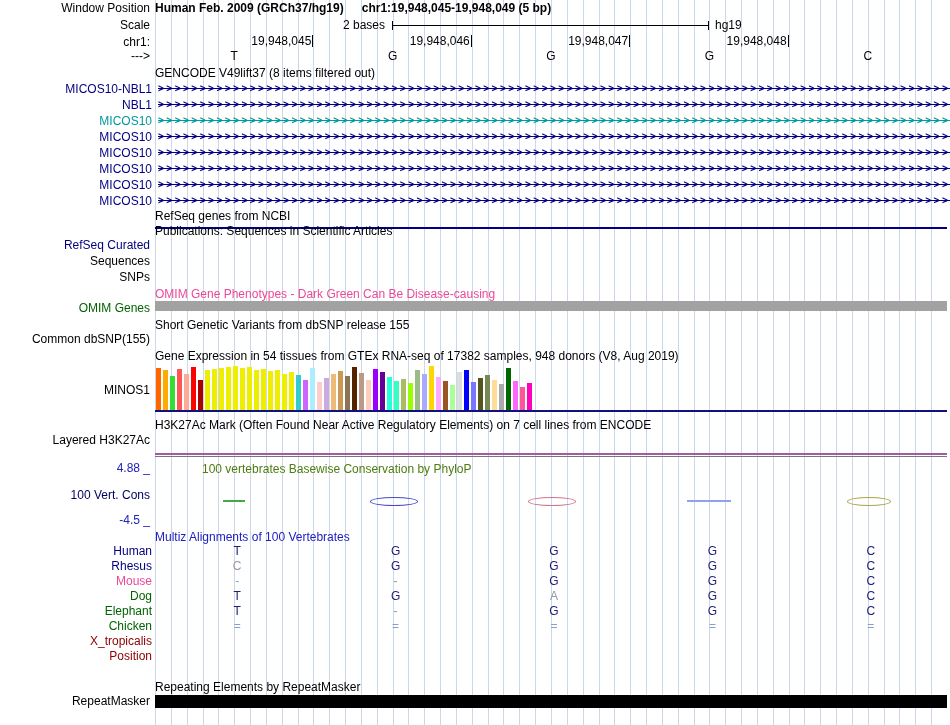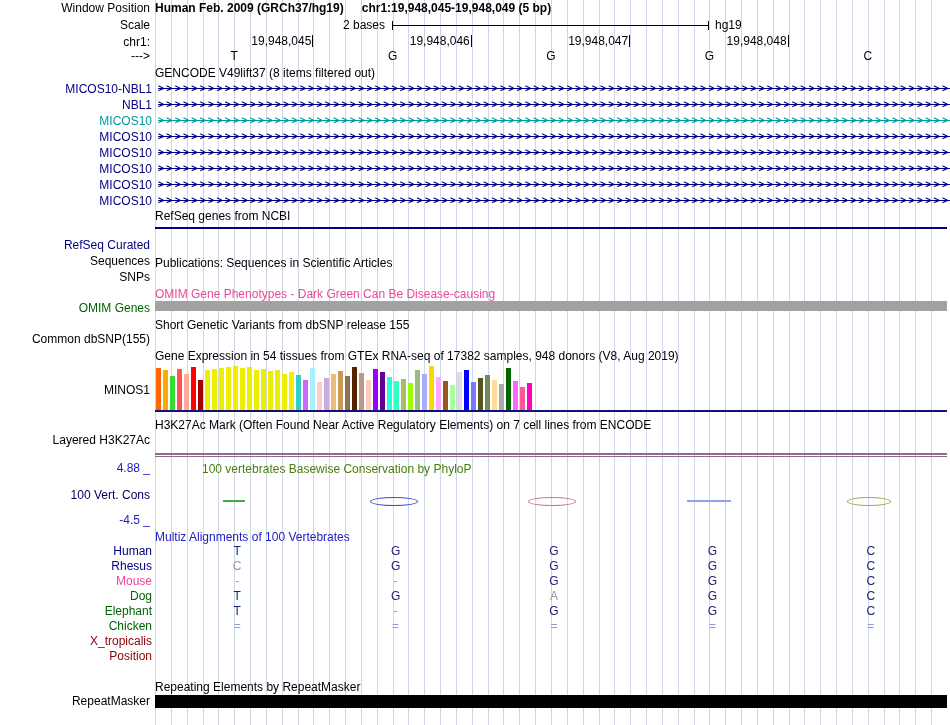--- a/index.html
+++ b/index.html
@@ -117,21 +117,21 @@
       <div class="gene-row">
         <div class="row-label" style="color: rgb(0, 0, 128);">MICOS10</div>
         <div class="arrow-line" style="color: rgb(0, 0, 128);">&gt;&gt;&gt;&gt;&gt;&gt;&gt;&gt;&gt;&gt;&gt;&gt;&gt;&gt;&gt;&gt;&gt;&gt;&gt;&gt;&gt;&gt;&gt;&gt;&gt;&gt;&gt;&gt;&gt;&gt;&gt;&gt;&gt;&gt;&gt;&gt;&gt;&gt;&gt;&gt;&gt;&gt;&gt;&gt;&gt;&gt;&gt;&gt;&gt;&gt;&gt;&gt;&gt;&gt;&gt;&gt;&gt;&gt;&gt;&gt;&gt;&gt;&gt;&gt;&gt;&gt;&gt;&gt;&gt;&gt;&gt;&gt;&gt;&gt;&gt;&gt;&gt;&gt;&gt;&gt;&gt;&gt;&gt;&gt;&gt;&gt;&gt;&gt;&gt;&gt;&gt;&gt;&gt;&gt;&gt;&gt;&gt;&gt;&gt;&gt;&gt;&gt;&gt;&gt;&gt;&gt;&gt;&gt;&gt;&gt;</div>
       </div>
     </div>
 
   <div class="center-header" style="top:209px">RefSeq genes from NCBI</div>
   <div class="glabel" style="top: 238px; color: rgb(0, 0, 128);">RefSeq Curated</div>
   <div class="tline" style="top: 227px; height: 2px; background: rgb(0, 0, 128);"></div>
 
-  <div class="center-header" style="top:256px">Publications: Sequences in Scientific Articles</div>
+  <div class="center-header" style="top:224px">Publications: Sequences in Scientific Articles</div>
   <div class="glabel" style="top:254px">Sequences</div>
   <div class="glabel" style="top:270px">SNPs</div>
 
   <div class="center-header" style="top: 287px; color: #ec4899;">OMIM Gene Phenotypes - Dark Green Can Be Disease-causing</div>
   <div class="tline" style="top: 301px; height: 10px; background: rgb(162, 162, 162);"></div>
   <div class="glabel" style="top: 301px; color: rgb(0, 100, 0);">OMIM Genes</div>
 
   <div class="center-header" style="top:318px">Short Genetic Variants from dbSNP release 155</div>
   <div class="glabel" style="top:332px">Common dbSNP(155)</div>
 

